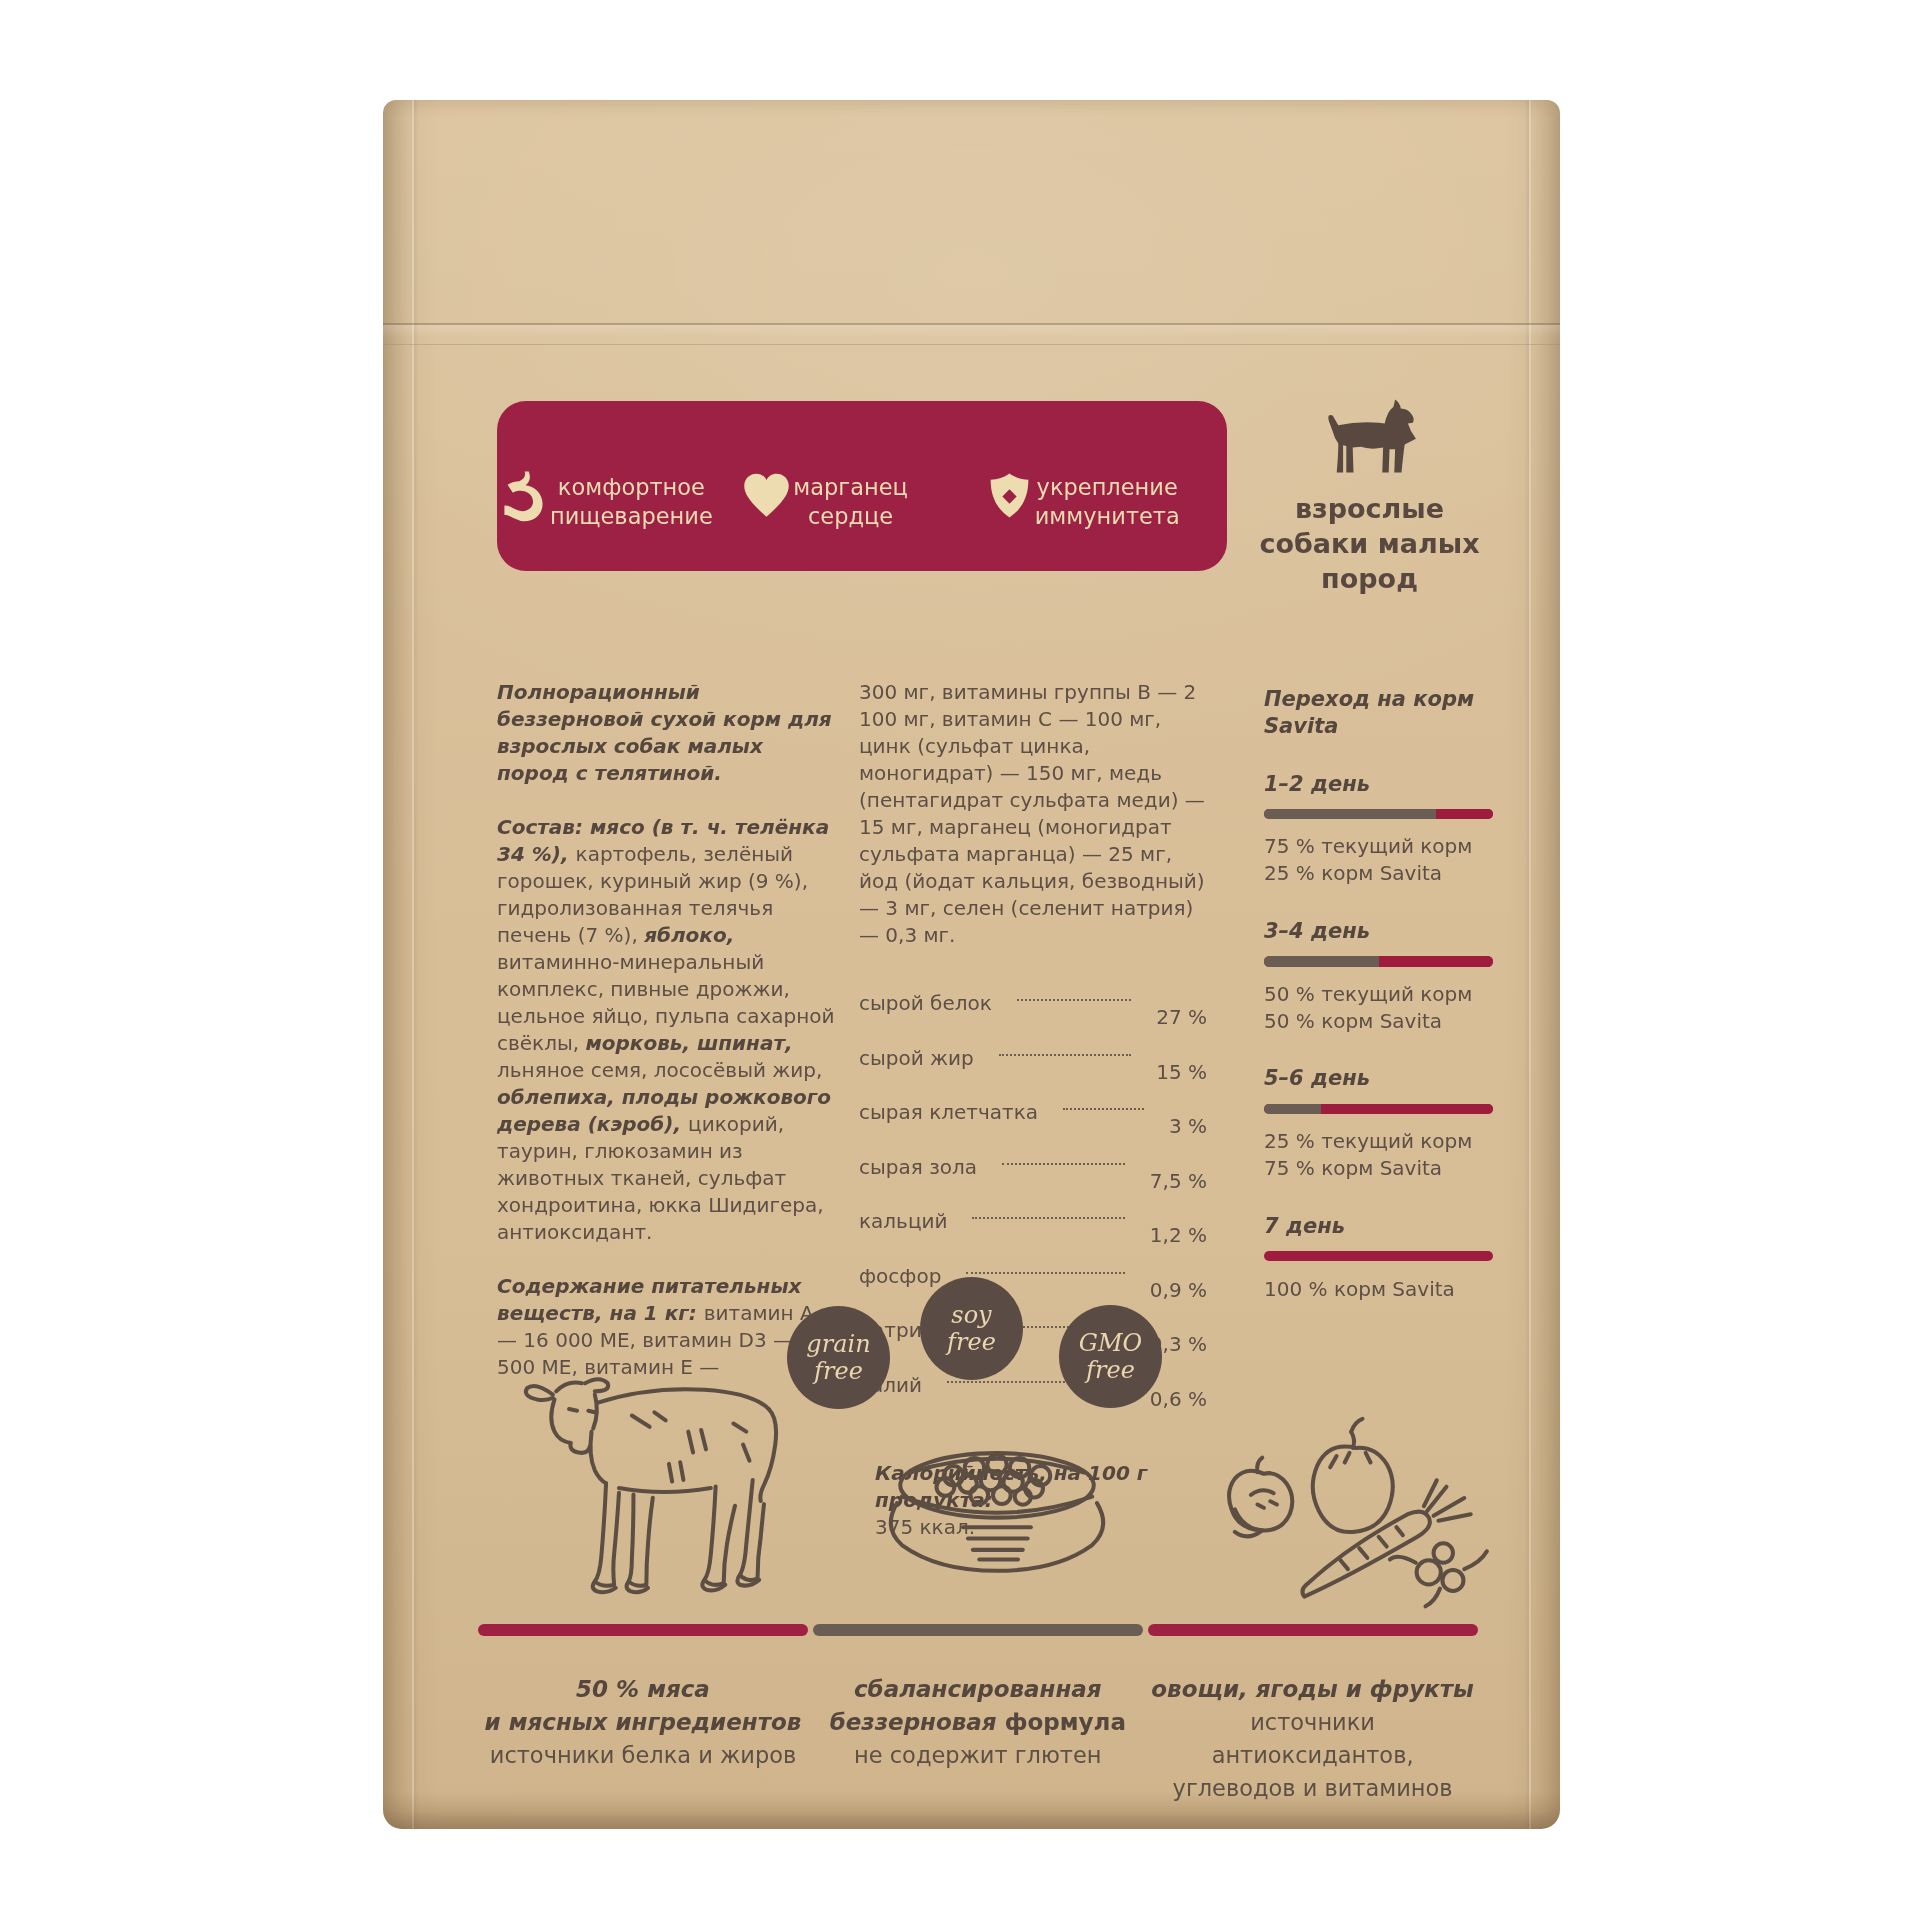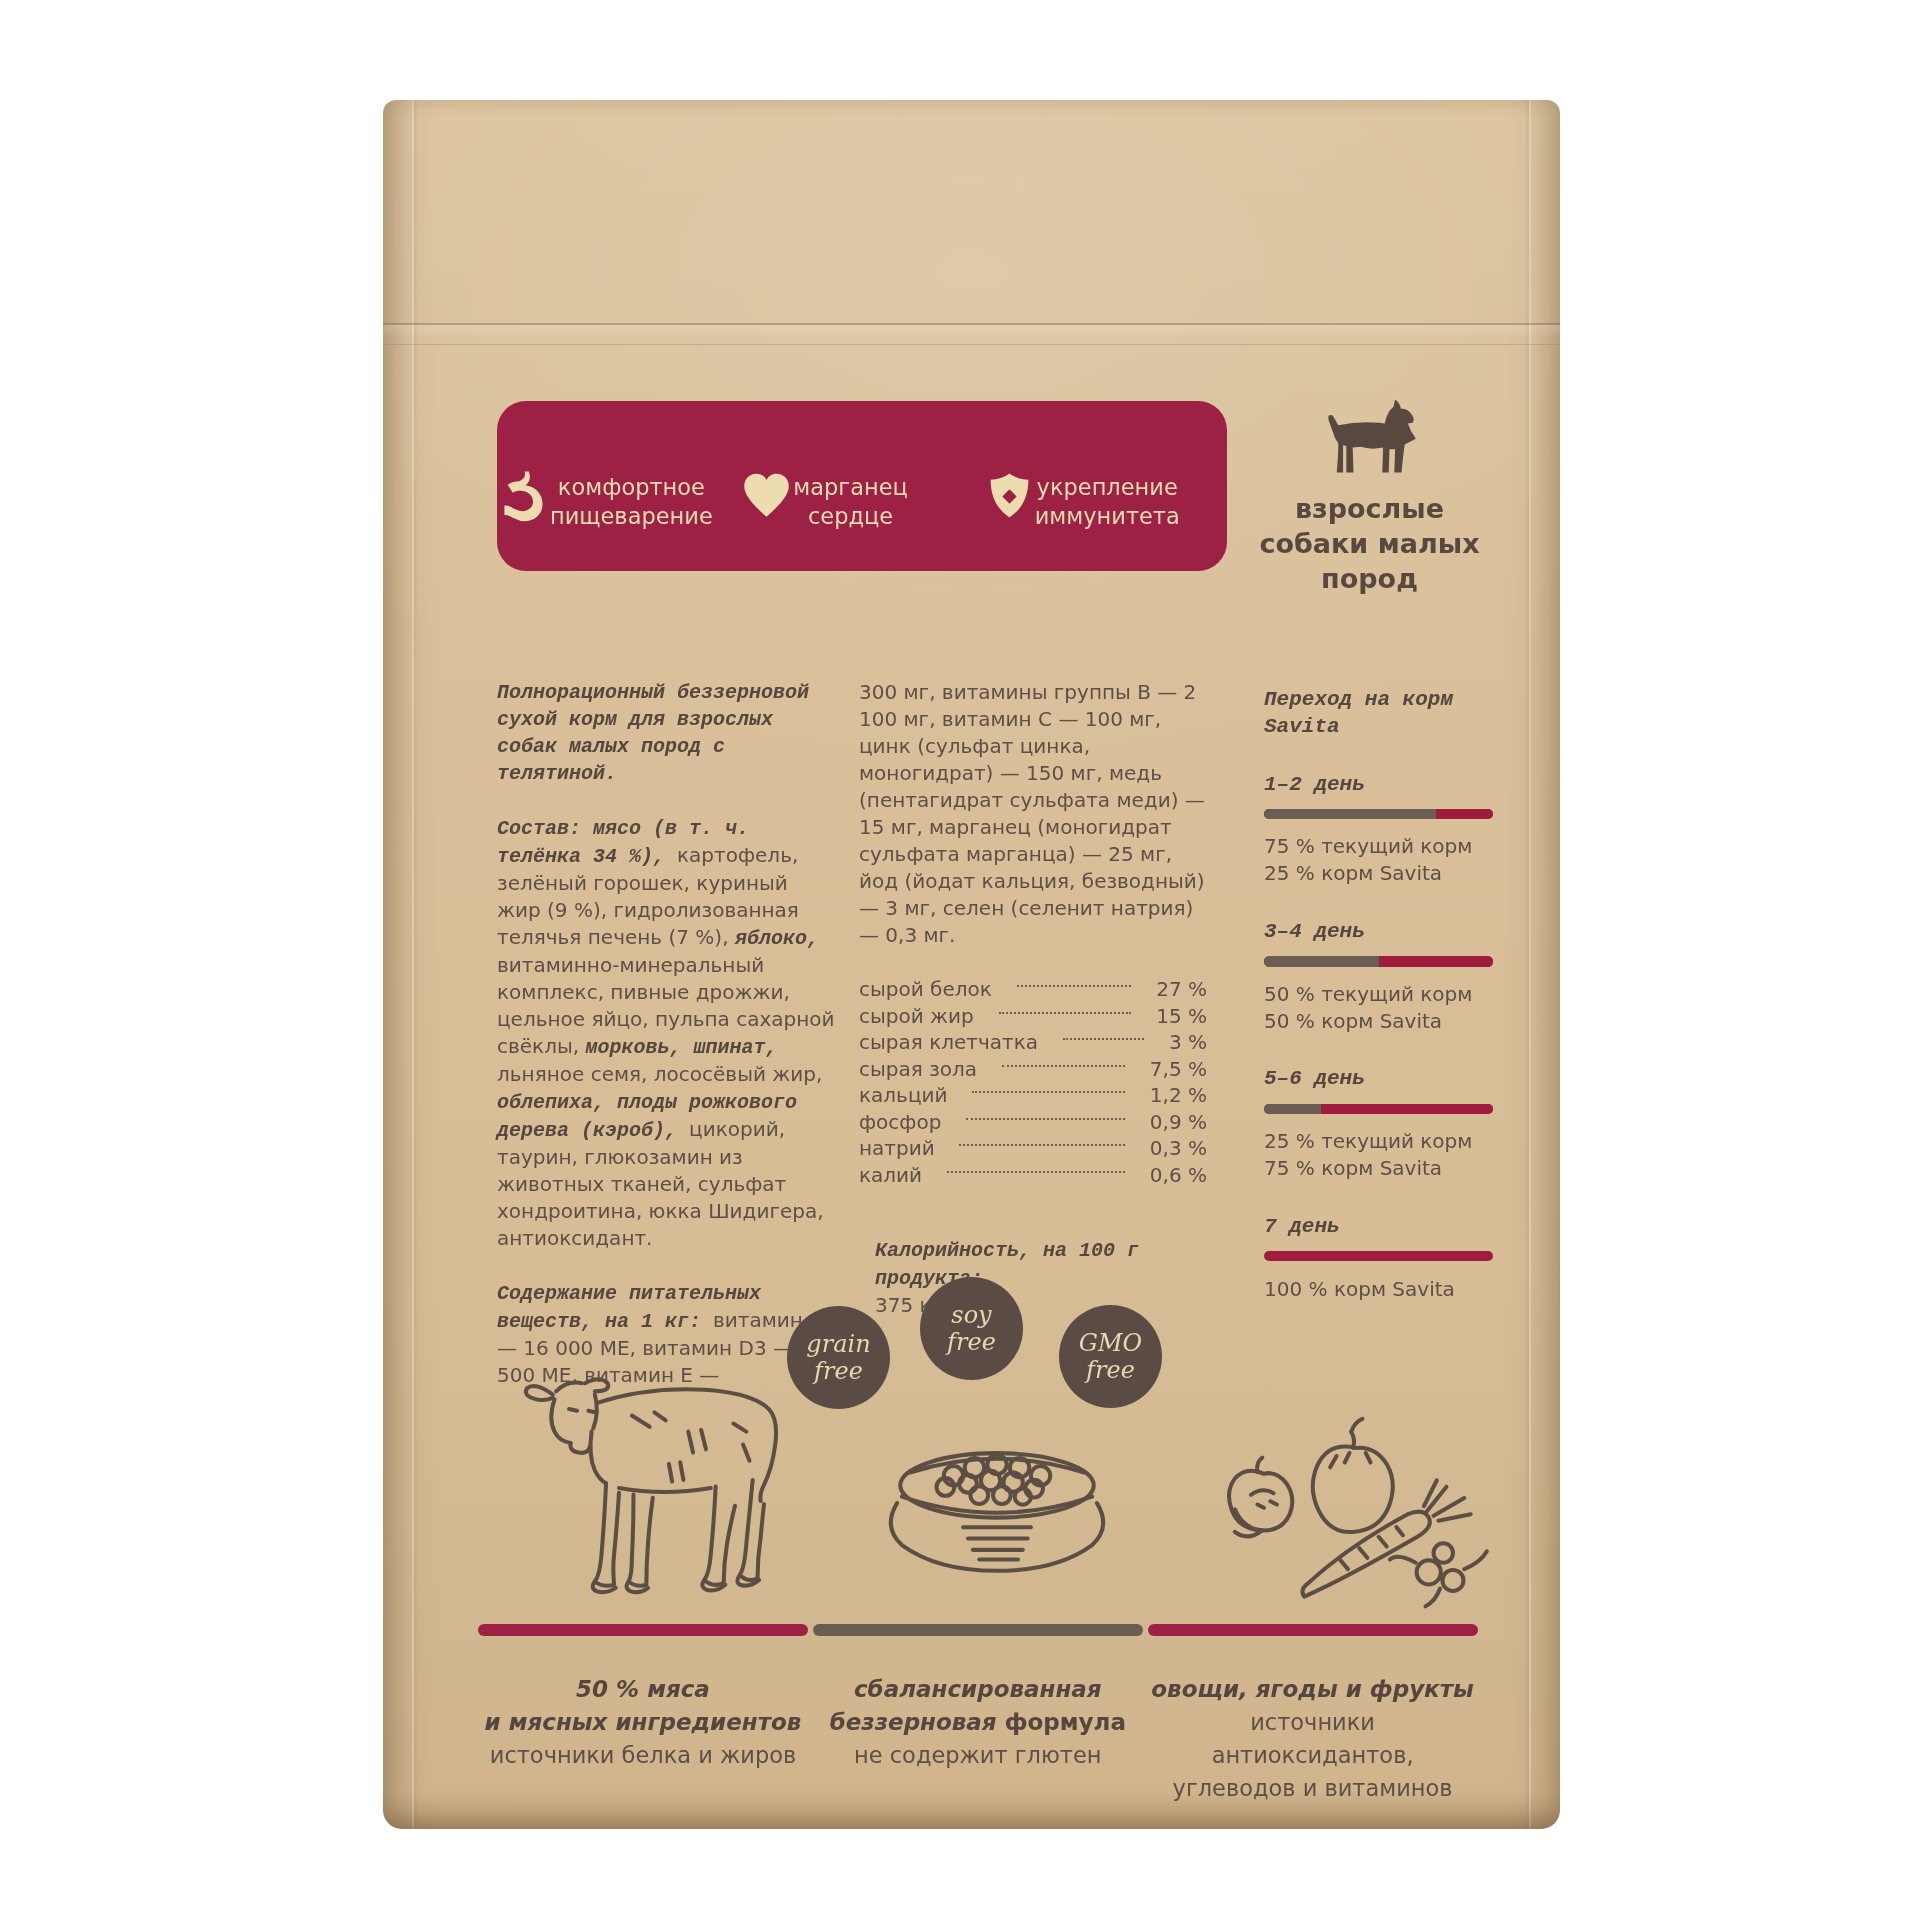--- a/index.html
+++ b/index.html
@@ -31,29 +31,29 @@
           background:#9d2144;display:flex;align-items:stretch;}
   .benefit{flex:1;display:flex;flex-direction:row;align-items:center;justify-content:flex-start;
            padding-top:21px;}
   .benefit .bicon{height:53px;display:flex;align-items:center;}
   .benefit .blabel{margin-top:11.2px;text-align:center;color:#ecdcb0;font-size:22.5px;line-height:29px;}
   
   .audience{position:absolute;left:834px;top:298px;width:305px;text-align:center;}
   .audience .alabel{margin-top:9.6px;font-size:27px;line-height:35px;font-weight:bold;color:#584840;}
   
   .copy{font-size:20px;line-height:27px;color:#5e4f46;}
-  .bi{font-weight:bold;font-style:italic;color:#55463e;font-family:Liberation Mono, monospace;}
+  .bi{font-weight:bold;font-style:italic;color:#55463e;}
   .col-left{position:absolute;left:114px;top:579px;width:340px;}
   .col-mid{position:absolute;left:476px;top:579px;width:348px;}
   .col-right{position:absolute;left:881px;top:586px;width:253px;}
   .gap{height:27px;}
   
   .arow{display:flex;align-items:center;line-height:26.5px;gap:20px;}
   .arow .dots{flex:1;border-bottom:2.4px dotted #6e5e52;margin:0 4.8px 5.6px 4.8px;}
-  .arow .aval{white-space:nowrap;}
+  .arow .aval{white-space:nowrap;margin-top:28px;}
   
   .t-title{font-size:21px;}
   .step{margin-top:30.5px;}
   .day{font-size:21px;}
   .tbar{margin:11.2px 0 14.4px 0;width:229px;height:10.4px;border-radius:5.6px;overflow:hidden;
         display:flex;background:#9e1d3f;}
   .seg-gray{height:100%;background:#6a5d53;}
   .seg-red{height:100%;background:#9e1d3f;}
   
   .badge{position:absolute;width:103px;height:103px;border-radius:50%;background:#5a4c44;

